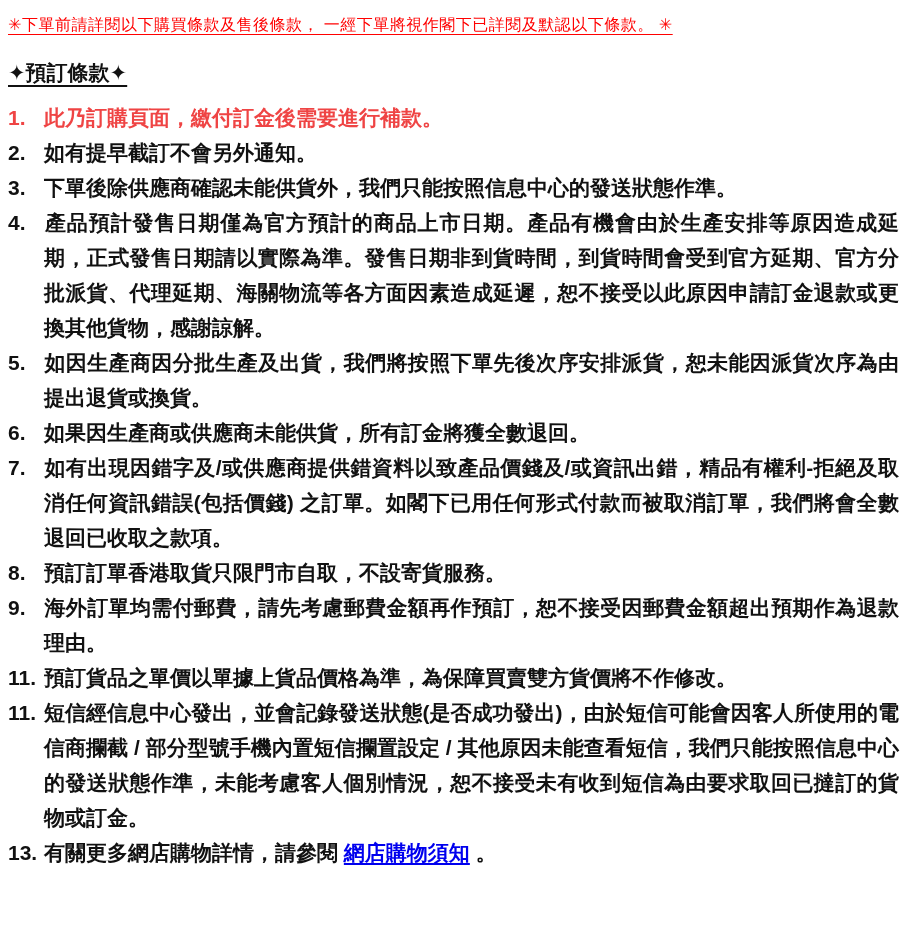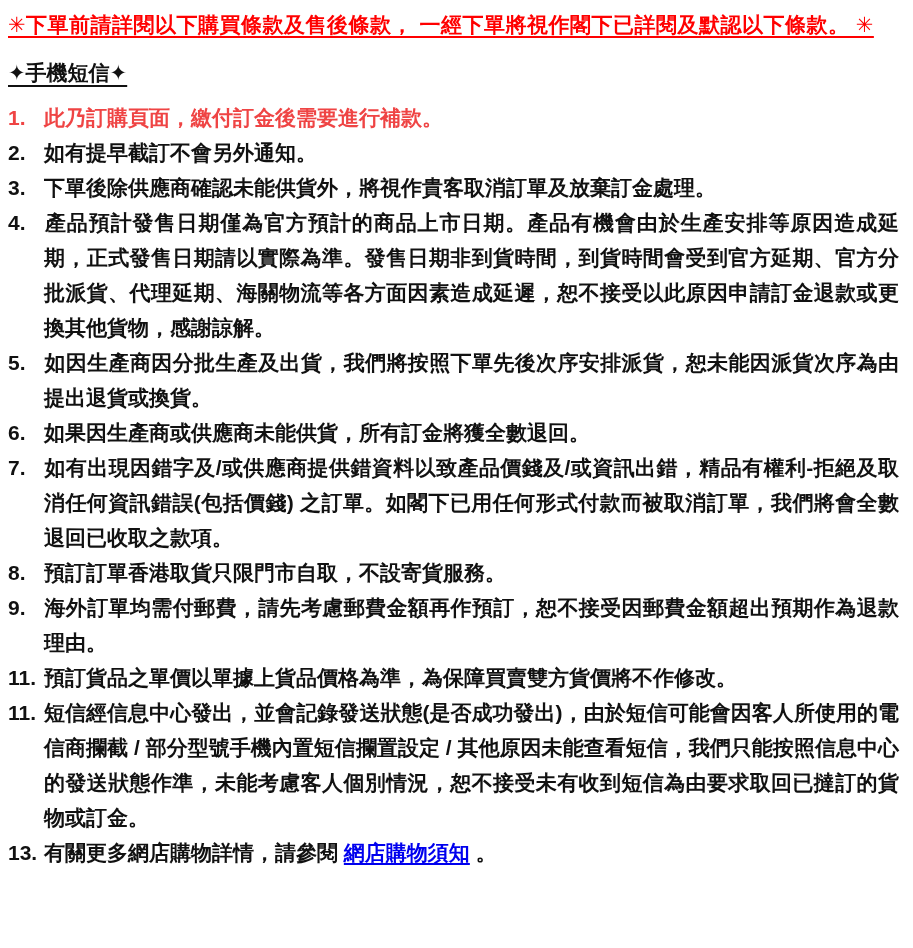--- a/index.html
+++ b/index.html
@@ -6,26 +6,26 @@
   html, body { background: #ffffff; }
   body {
     width: 913px;
     font-family: "Liberation Sans", "DejaVu Sans", sans-serif;
     font-weight: 700;
     color: #111111;
   }
   .doc { padding: 10px 14px 8px 8px; }
 
   .notice {
-    font-size: 21px;
+    font-size: 16px;
     line-height: 30px;
     color: #ff0000;
     text-decoration: underline;
     text-underline-offset: 4px;
-    font-weight: 700;
+    font-weight: 400;
     letter-spacing: 0.5px;
   }
 
   .section-title {
     display: inline-block;
     margin-top: 18px;
     font-size: 21px;
     line-height: 30px;
     color: #111111;
     text-decoration: underline;
@@ -62,35 +62,35 @@
   }
 </style>
 </head>
 <body>
 
 <main class="doc">
 
   <div class="notice">✳下單前請詳閱以下購買條款及售後條款， 一經下單將視作閣下已詳閱及默認以下條款。 ✳</div>
 
   <div>
-    <h2 class="section-title">✦手機短信✦</h2>
+    <h2 class="section-title">✦預訂條款✦</h2>
   </div>
 
   <div class="terms">
 
     <div class="term red">
       <span class="num">1.</span><span>此乃訂購頁面，繳付訂金後需要進行補款。</span>
     </div>
 
     <div class="term">
       <span class="num">2.</span><span>如有提早截訂不會另外通知。</span>
     </div>
 
     <div class="term">
-      <span class="num">3.</span><span>下單後除供應商確認未能供貨外，將視作貴客取消訂單及放棄訂金處理。</span>
+      <span class="num">3.</span><span>下單後除供應商確認未能供貨外，我們只能按照信息中心的發送狀態作準。</span>
     </div>
 
     <div class="term">
       <span class="num">4.</span><span>產品預計發售日期僅為官方預計的商品上市日期。產品有機會由於生產安排等原因造成延期，正式發售日期請以實際為準。發售日期非到貨時間，到貨時間會受到官方延期、官方分批派貨、代理延期、海關物流等各方面因素造成延遲，恕不接受以此原因申請訂金退款或更換其他貨物，感謝諒解。</span>
     </div>
 
     <div class="term">
       <span class="num">5.</span><span>如因生產商因分批生產及出貨，我們將按照下單先後次序安排派貨，恕未能因派貨次序為由提出退貨或換貨。</span>
     </div>
 

